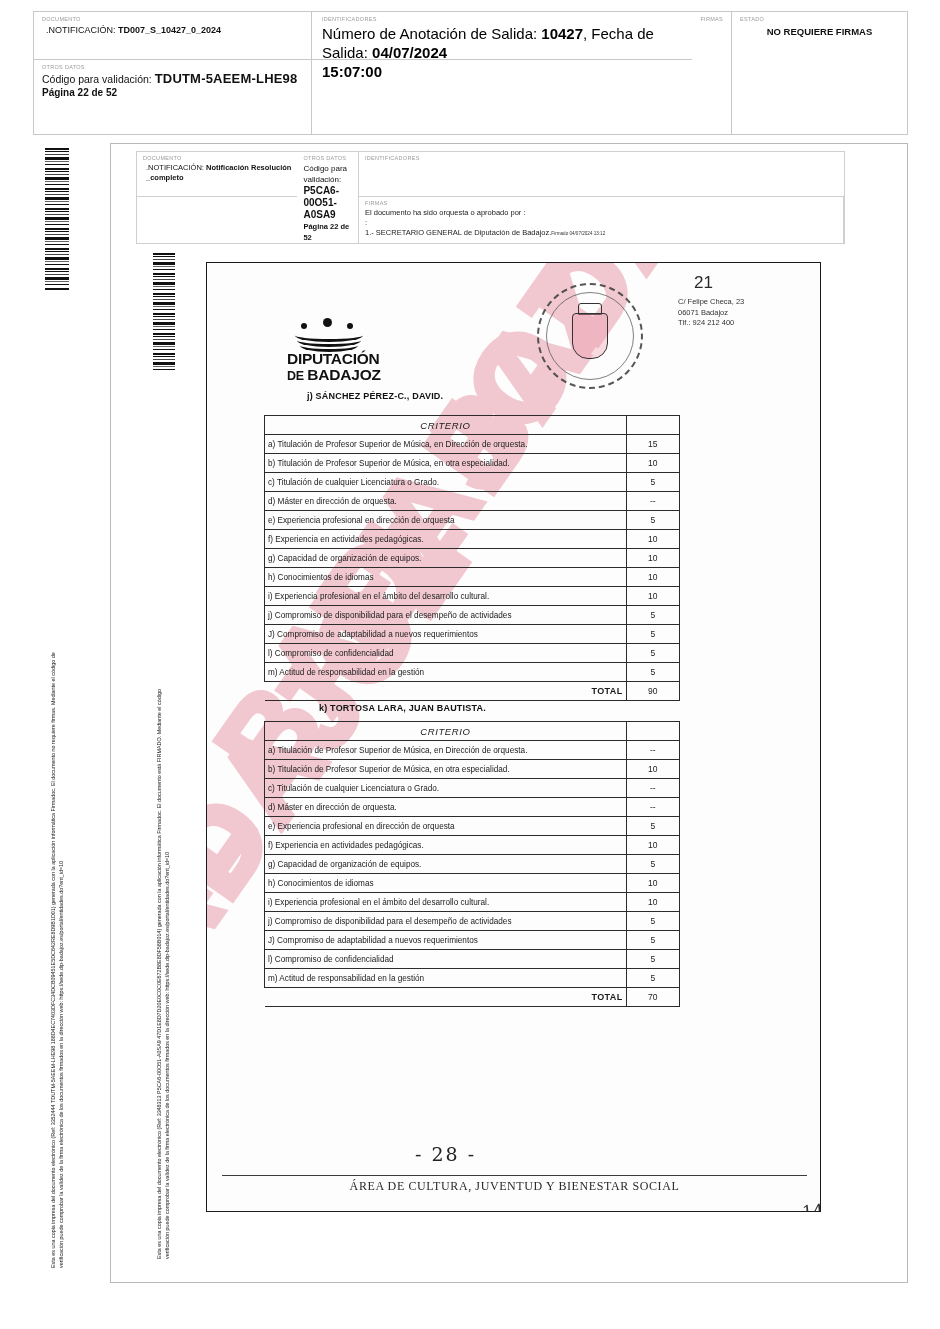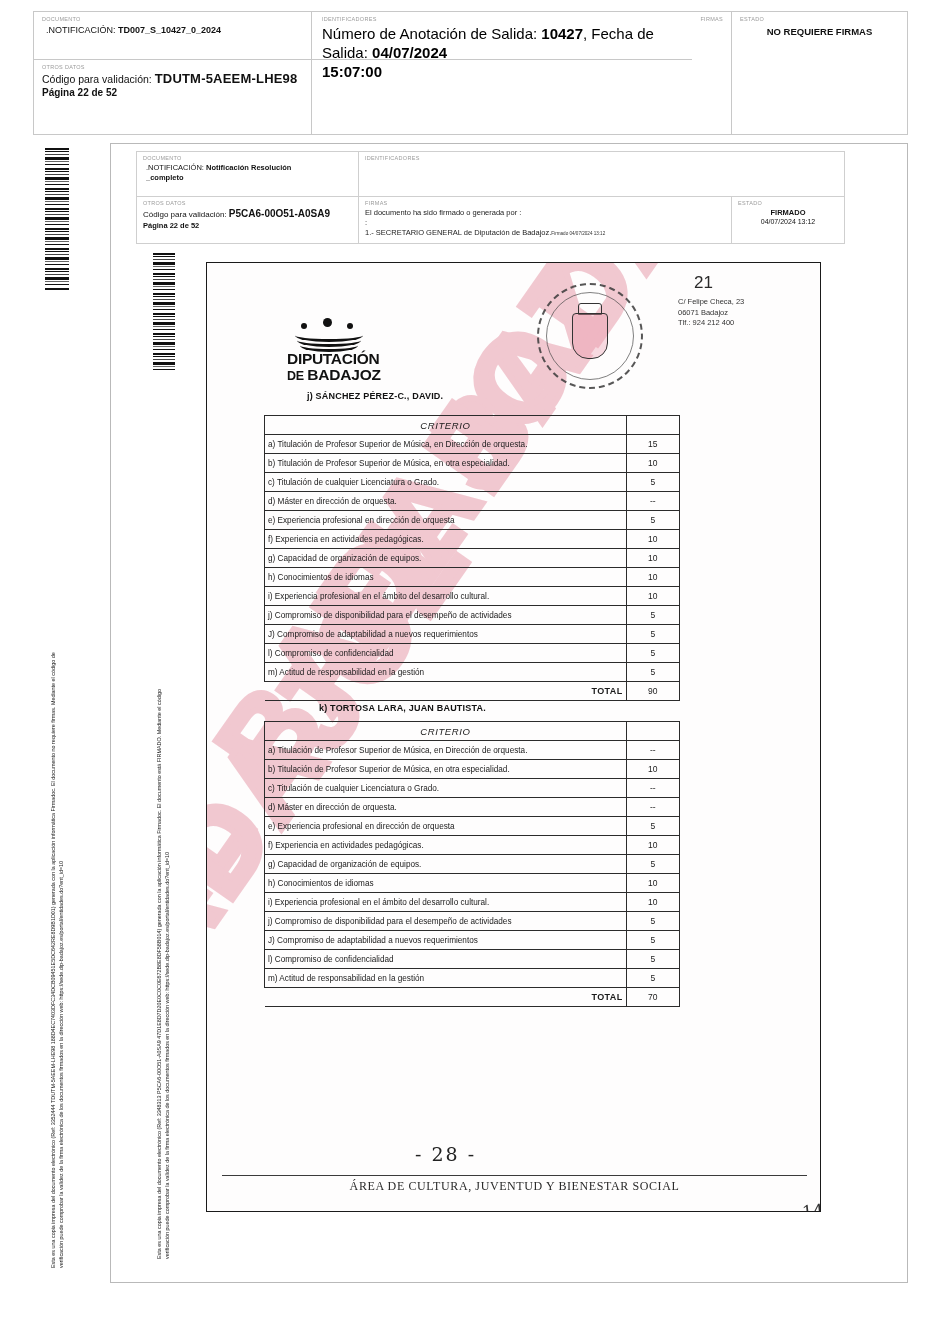--- a/index.html
+++ b/index.html
@@ -104,21 +104,21 @@
     position: absolute;
     left: 25px;
     top: 7px;
     width: 709px;
     height: 93px;
     border: 1px solid #cfcfcf;
     box-sizing: border-box;
     display: flex;
     background: #fff;
   }
-  .ih-left { width: 222px; border-right: 1px solid #cfcfcf; display: flex; flex-direction: column; box-sizing: border-box;}
+  .ih-left { width: 222px; border-right: 1px solid #cfcfcf; display: flex; box-sizing: border-box;}
   .ih-right { flex: 1; display: flex; flex-direction: column; }
   .ih-cell { box-sizing: border-box; padding: 3px 6px; }
   .ih-cell.tl { height: 45px; border-bottom: 1px solid #cfcfcf; }
   .ih-cell.bl { flex: 1; }
   .ih-cell.tr { height: 45px; border-bottom: 1px solid #cfcfcf; }
   .ih-rowr { flex: 1; display: flex; }
   .ih-firmas { flex: 1; border-right: 1px solid #cfcfcf; padding: 3px 6px; box-sizing: border-box;}
   .ih-estado { width: 112px; padding: 3px 6px; box-sizing: border-box; }
   .ih-doc-val { font-size: 7.5px; line-height: 10px; padding-left: 3px;}
   .ih-doc-val b { font-weight: bold; }
@@ -362,28 +362,23 @@
         </div>
       </div>
     </div>
     <div class="ih-right">
       <div class="ih-cell tr">
         <div class="field-label">IDENTIFICADORES</div>
       </div>
       <div class="ih-rowr">
         <div class="ih-firmas">
           <div class="field-label">FIRMAS</div>
-          <div class="ih-firma-line">El documento ha sido firmado o generada por :</div>
+          <div class="ih-firma-line">El documento ha sido orquesta o aprobado por :</div>
           <div class="ih-firma-line">:</div>
           <div class="ih-firma-line"><span>1.- SECRETARIO GENERAL de Diputación de Badajoz.</span><span class="ih-firma-tiny">Firmado 04/07/2024 13:12</span></div>
-        </div>
-        <div class="ih-estado">
-          <div class="field-label">ESTADO</div>
-          <div class="ih-estado-val">FIRMADO</div>
-          <div class="ih-estado-date">04/07/2024 13:12</div>
         </div>
       </div>
     </div>
   </div>
 
   <div class="barcode bc-inner" style="left:42px; top:109px;"></div>
 
   <div class="scan-page">
     <div class="scan-inner">
 

